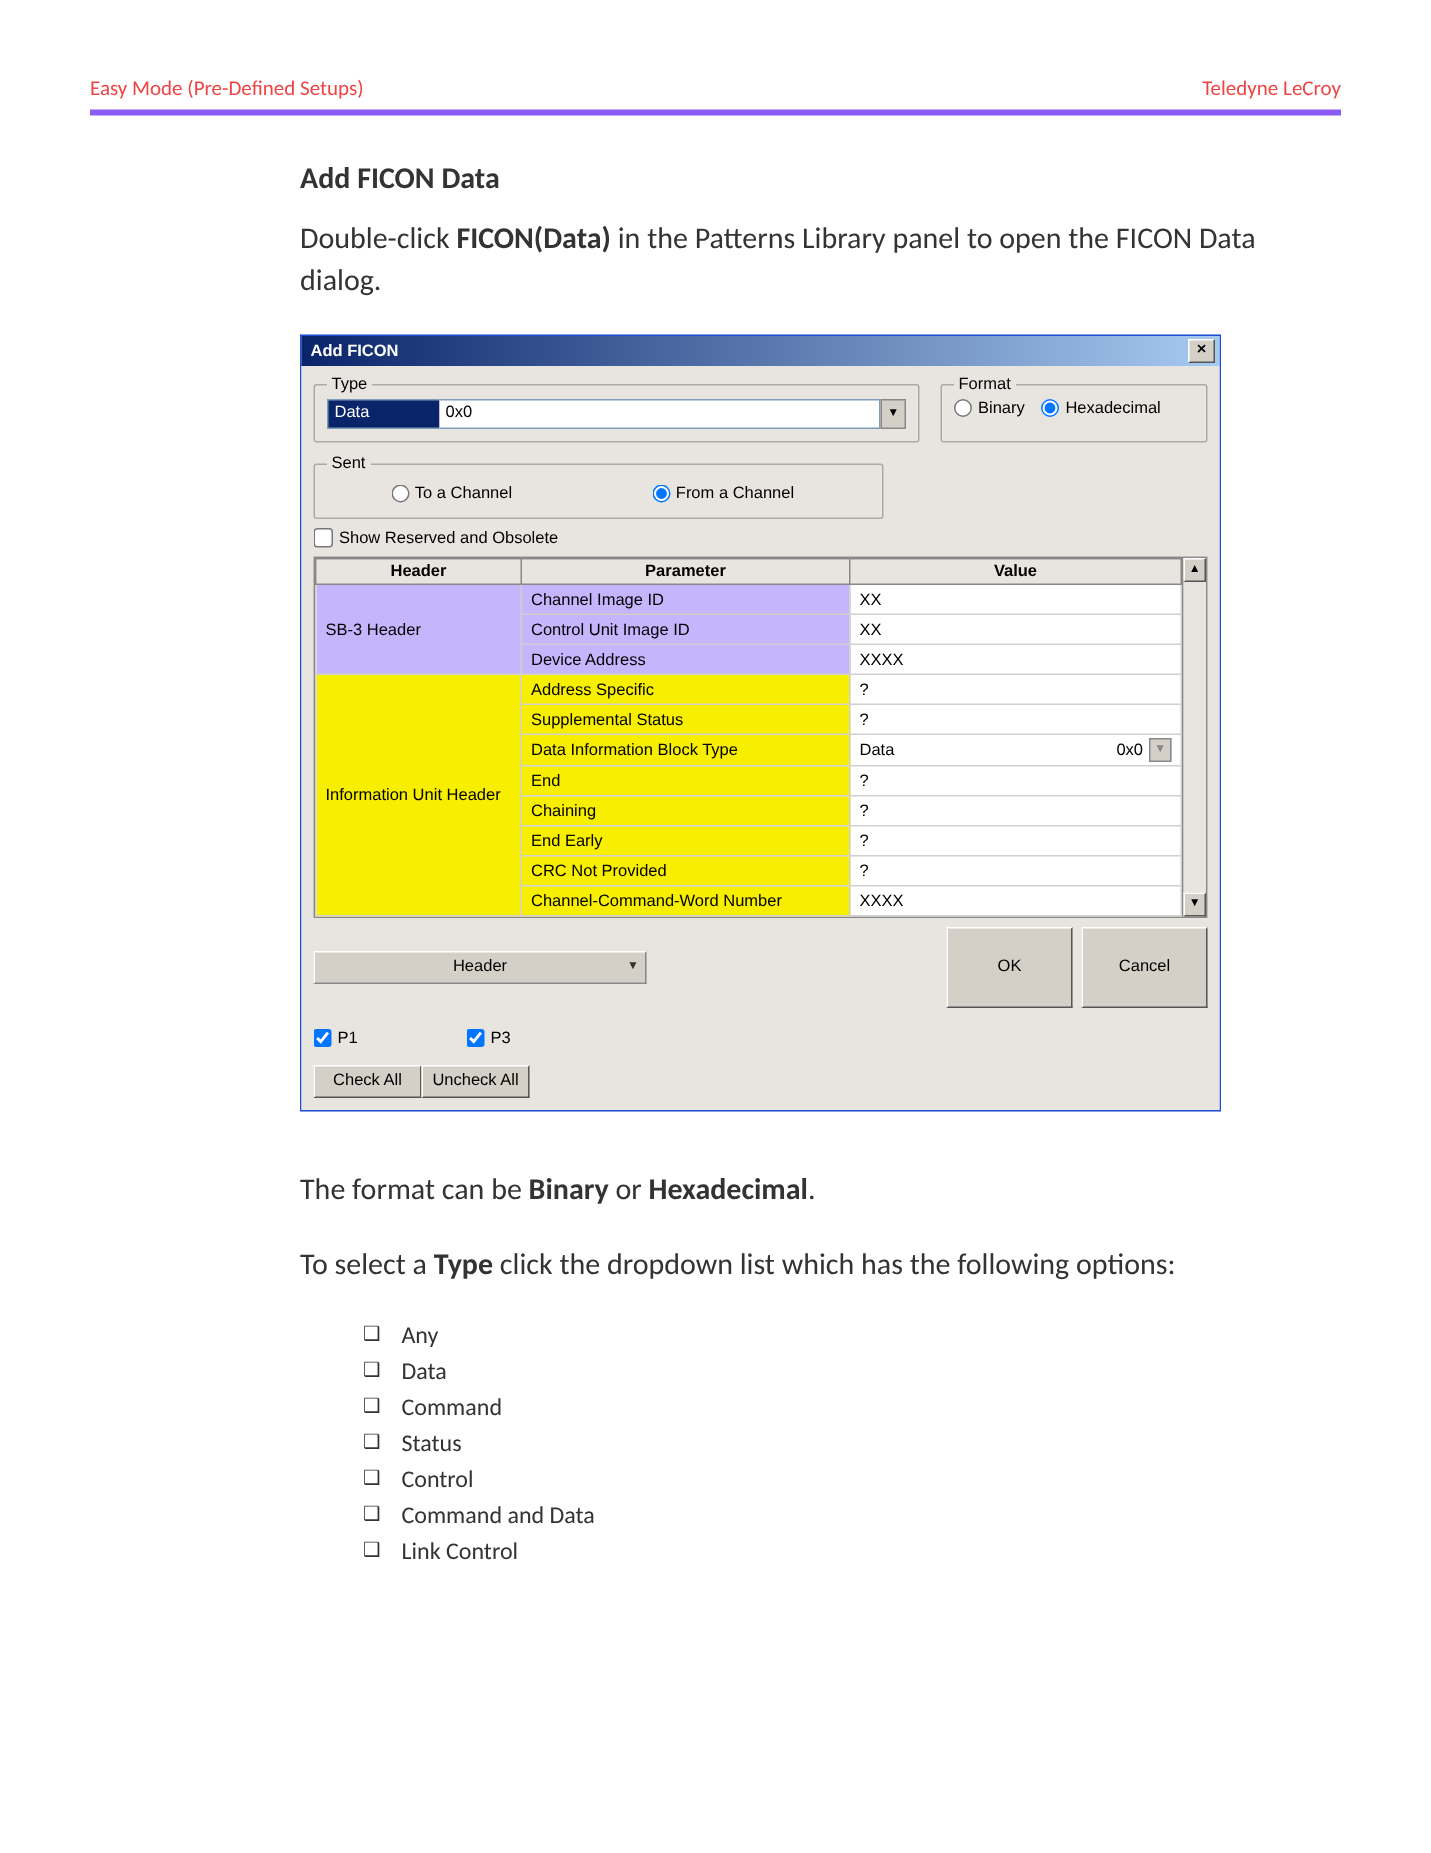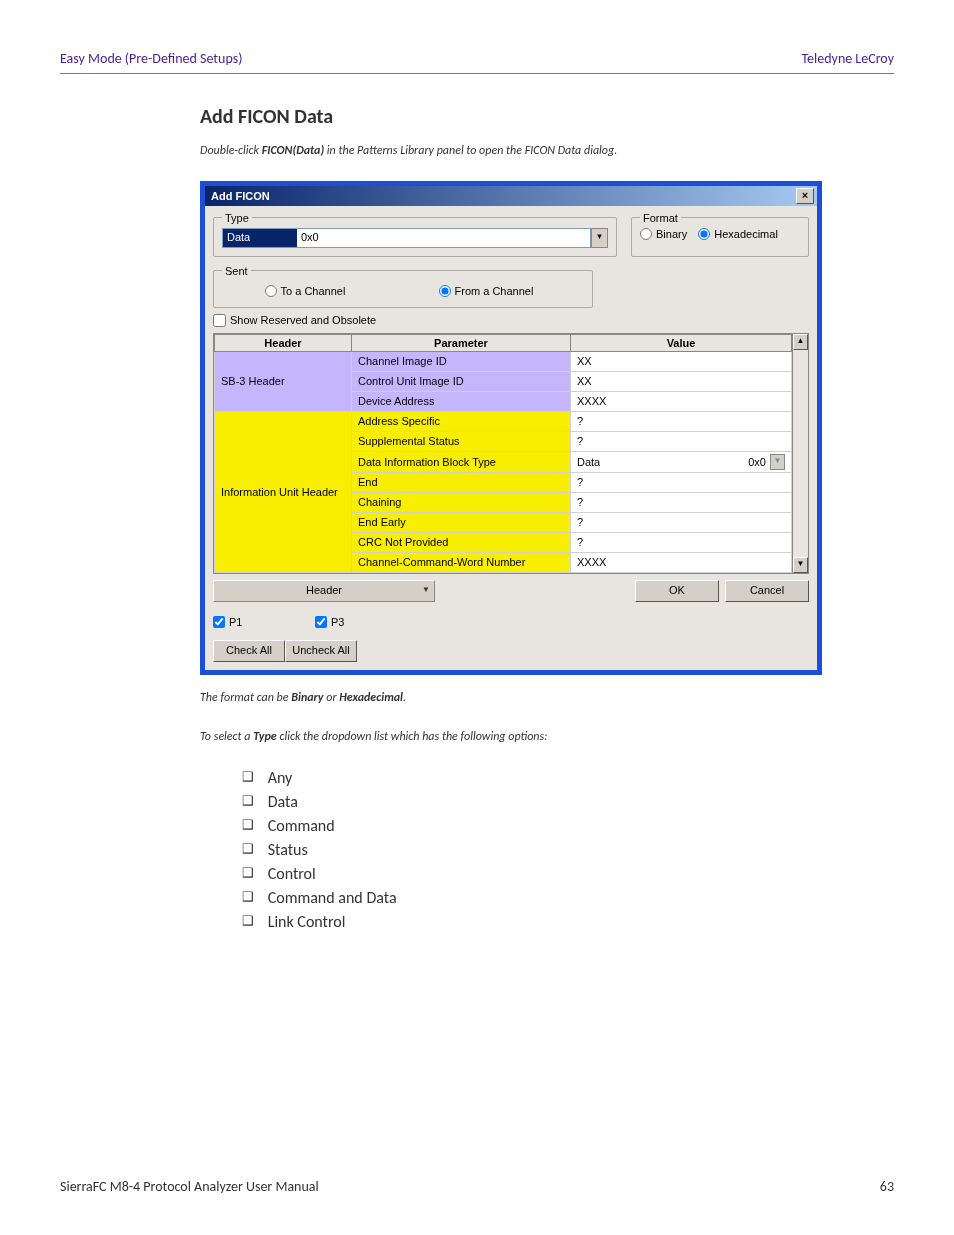--- a/index.html
+++ b/index.html
@@ -11,49 +11,48 @@
     width: 954px;
   }
   .page {
     padding: 50px 60px 40px 60px;
     box-sizing: border-box;
   }
   .header-row {
     display: flex;
     justify-content: space-between;
     font-size: 14px;
-    color: #4c1d95;
+    color: #ef4444;
     padding-bottom: 6px;
-    border-bottom: 1px solid #8b5cf6;
+    border-bottom: 4px solid #8b5cf6;
     margin-bottom: 30px;
   }
   .content {
     margin-left: 140px;
     margin-right: 40px;
   }
   .section-h {
     font-weight: bold;
     font-size: 20px;
     margin: 10px 0 14px 0;
   }
   .para {
-    font-size: 12px;
+    font-size: 20px;
     line-height: 1.4;
     margin: 10px 0 22px 0;
-    font-style: italic;
   }
   .para b { font-weight: bold; }
   .screenshot {
     width: 612px;
-    border: 5px solid #1d4ed8;
+    border: 1px solid #1d4ed8;
     font-family: Tahoma, Arial, sans-serif;
     font-size: 11px;
     background: #e8e4df;
     color: #000;
-    margin-bottom: 14px;
+    margin-bottom: 38px;
   }
   .titlebar {
     background: linear-gradient(to right, #0a246a, #a6caf0);
     color: #fff;
     display: flex;
     justify-content: space-between;
     align-items: center;
     padding: 2px 3px 2px 6px;
     font-weight: bold;
   }
@@ -253,21 +252,21 @@
   .winbtn {
     min-width: 62px;
     height: 20px;
     background: #d4d0c8;
     border: 1px solid #555;
     border-top-color: #fff;
     border-left-color: #fff;
     font-size: 11px;
     text-align: center;
     line-height: 18px;
-    padding: 0 10px;
+    padding: 16px 10px;
   }
   .port-row {
     display: flex;
     gap: 34px;
     margin-top: 14px;
   }
   .port-row label {
     display: inline-flex;
     align-items: center;
     gap: 4px;
@@ -509,17 +508,13 @@
           </li>
       <li>
             <span>Link Control</span>
           </li>
     </ul>
 
   </div>
 
 </div>
 
-<div class="footer-row">
-  <span>SierraFC M8-4 Protocol Analyzer User Manual</span>
-  <span>63</span>
 </div>
-</div>
 
 </body></html>

